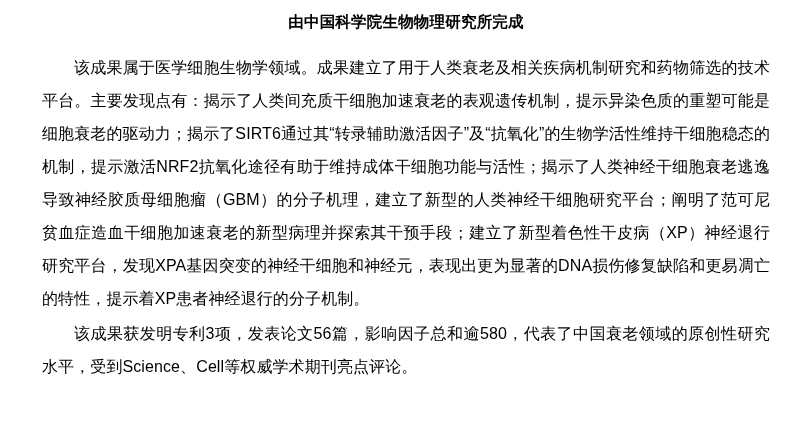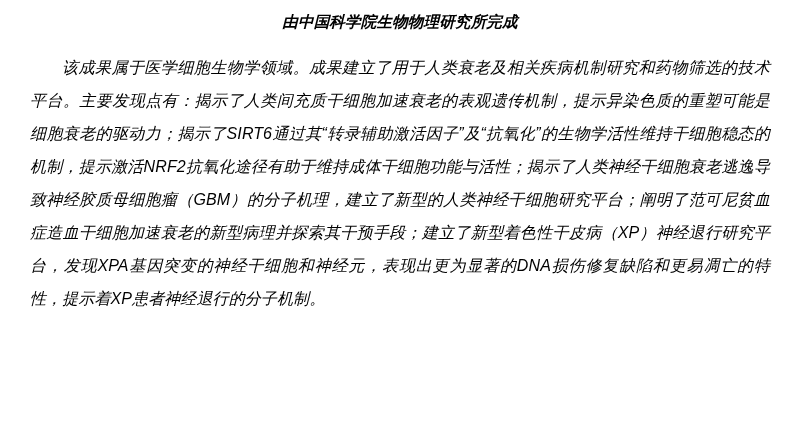--- a/index.html
+++ b/index.html
@@ -11,23 +11,22 @@
     height: 427px;
     background: #ffffff;
     font-family: "Liberation Sans", "DejaVu Sans", sans-serif;
     color: #000000;
     overflow: hidden;
   }
   .page {
     width: 800px;
     height: 427px;
     box-sizing: border-box;
-    padding: 10px 30px 0 30px;
+    padding: 10px 30px 0 42px;
     position: relative;
-    font-style: italic;
   }
   .doc-title {
     text-align: center;
     font-size: 15.5px;
     font-weight: bold;
     line-height: 1.5;
     margin: 0 0 18px 0;
     letter-spacing: 0.2px;
   }
   .para {
@@ -43,14 +42,15 @@
 </style>
 </head>
 <body>
 
 <div class="page">
 
   <h1 class="doc-title">由中国科学院生物物理研究所完成</h1>
 
   <p class="para">该成果属于医学细胞生物学领域。成果建立了用于人类衰老及相关疾病机制研究和药物筛选的技术平台。主要发现点有：揭示了人类间充质干细胞加速衰老的表观遗传机制，提示异染色质的重塑可能是细胞衰老的驱动力；揭示了SIRT6通过其“转录辅助激活因子”及“抗氧化”的生物学活性维持干细胞稳态的机制，提示激活NRF2抗氧化途径有助于维持成体干细胞功能与活性；揭示了人类神经干细胞衰老逃逸导致神经胶质母细胞瘤（GBM）的分子机理，建立了新型的人类神经干细胞研究平台；阐明了范可尼贫血症造血干细胞加速衰老的新型病理并探索其干预手段；建立了新型着色性干皮病（XP）神经退行研究平台，发现XPA基因突变的神经干细胞和神经元，表现出更为显著的DNA损伤修复缺陷和更易凋亡的特性，提示着XP患者神经退行的分子机制。</p>
 
+  <p class="para">该成果获发明专利3项，发表论文56篇，影响因子总和逾580，代表了中国衰老领域的原创性研究水平，受到Science、Cell等权威学术期刊亮点评论。</p>
 
 </div>
 
 </body></html>

